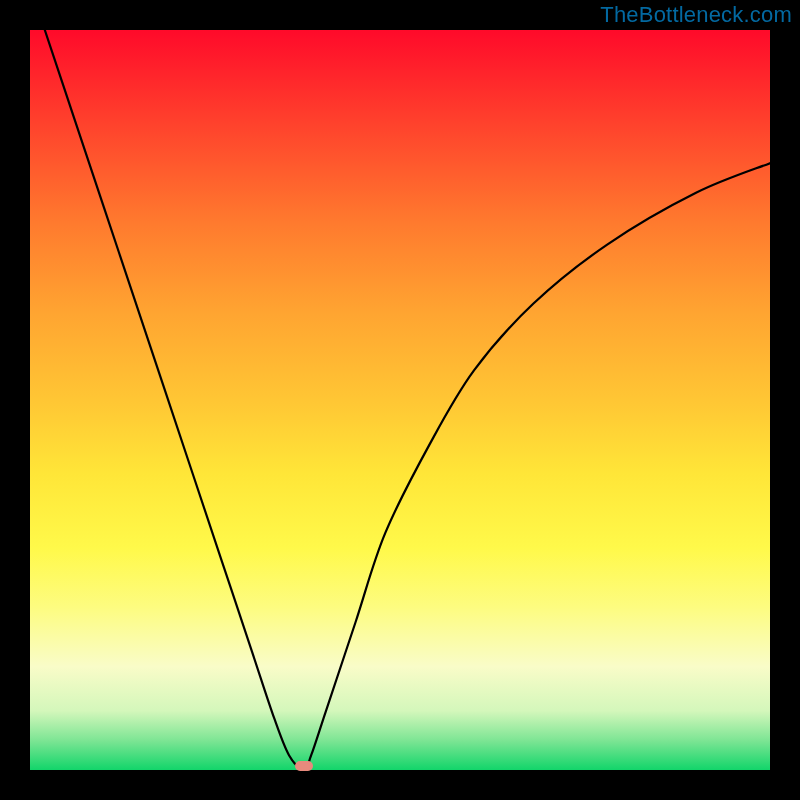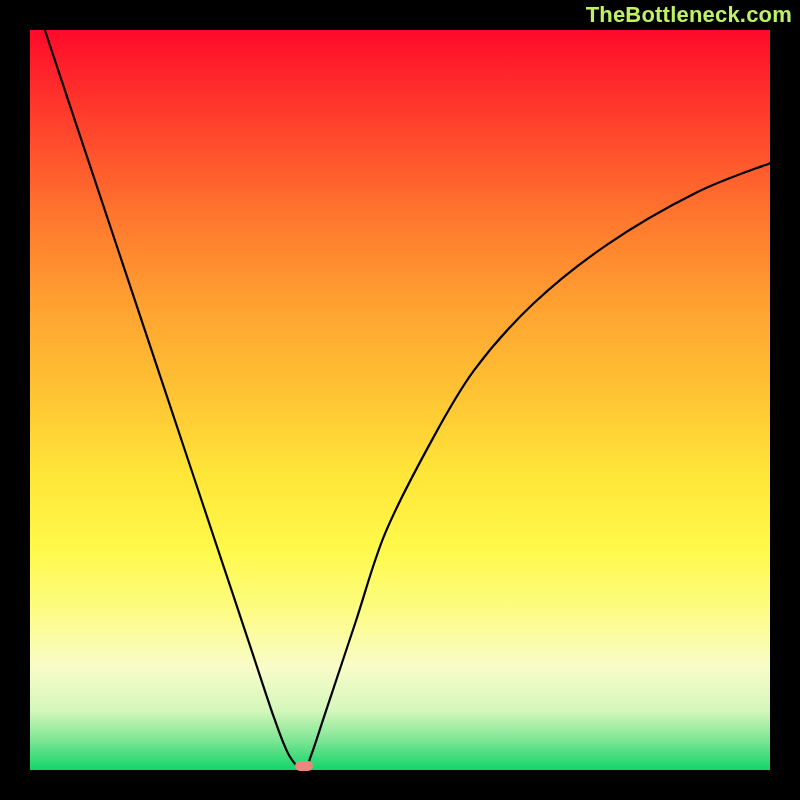--- a/index.html
+++ b/index.html
@@ -14,21 +14,21 @@
           #ffe638 60%,
           #fff94a 70%,
           #fdfc80 78%,
           #f9fcc8 86%,
           #d4f7bb 92%,
           #7de594 96%,
           #12d56a 100%);}
   svg.curve{position:absolute;left:0;top:0;width:740px;height:740px}
   .curve path{fill:none;stroke:#000;stroke-width:2.2;stroke-linecap:round;stroke-linejoin:round}
   .marker{position:absolute;width:18px;height:10px;border-radius:5px;background:#e78a7d;transform:translate(-50%,-50%)}
-  .watermark{position:absolute;right:8px;top:2px;color:#bef264;font-size:22px;font-weight:700;letter-spacing:.2px}
+  .watermark{position:absolute;right:8px;top:2px;color:#0369a1;font-size:22px;font-weight:400;letter-spacing:.2px}
 </style>
 </head>
 <body>
 
 <div class="frame">
   <div class="plot">
     <svg class="curve" viewBox="0 0 740 740" preserveAspectRatio="none">
       <path d="M14.8,0 C19.733333333333334,14.799999999999992 34.53333333333333,59.199999999999946 44.4,88.79999999999995 C54.266666666666666,118.39999999999996 64.13333333333333,148.00000000000003 74,177.60000000000002 C83.86666666666667,207.20000000000002 93.73333333333335,236.79999999999998 103.60000000000001,266.4 C113.46666666666667,296 123.33333333333331,325.59999999999997 133.2,355.2 C143.06666666666666,384.8 152.93333333333334,414.4 162.8,444 C172.66666666666669,473.6 182.53333333333333,503.19999999999993 192.4,532.8 C202.26666666666668,562.4 213.36666666666667,595.7 222,621.6 C230.63333333333333,647.5 238.03333333333336,670.9333333333334 244.20000000000002,688.2 C250.36666666666667,705.4666666666667 254.06666666666666,716.5666666666667 259,725.2 C263.93333333333334,733.8333333333334 270.1,740 273.8,740 C277.5,740 277.5,735.0666666666667 281.2,725.2 C284.9,715.3333333333334 288.6,703 296,680.8 C303.4,658.5999999999999 315.73333333333335,621.6 325.6,592 C335.4666666666667,562.4 342.8666666666667,532.8 355.2,503.2 C367.5333333333333,473.59999999999997 384.8,441.5333333333333 399.6,414.4 C414.40000000000003,387.26666666666665 426.73333333333335,363.8333333333333 444,340.4 C461.26666666666665,316.96666666666664 481.00000000000006,294.76666666666665 503.20000000000005,273.8 C525.4000000000001,252.83333333333334 550.0666666666667,233.10000000000002 577.2,214.60000000000002 C604.3333333333334,196.10000000000002 638.8666666666667,176.36666666666662 666,162.79999999999995 C693.1333333333333,149.2333333333333 727.6666666666666,138.13333333333335 740,133.20000000000005"></path>
     </svg>
     <div class="marker" style="left: 273.8px; top: 736px;"></div>

